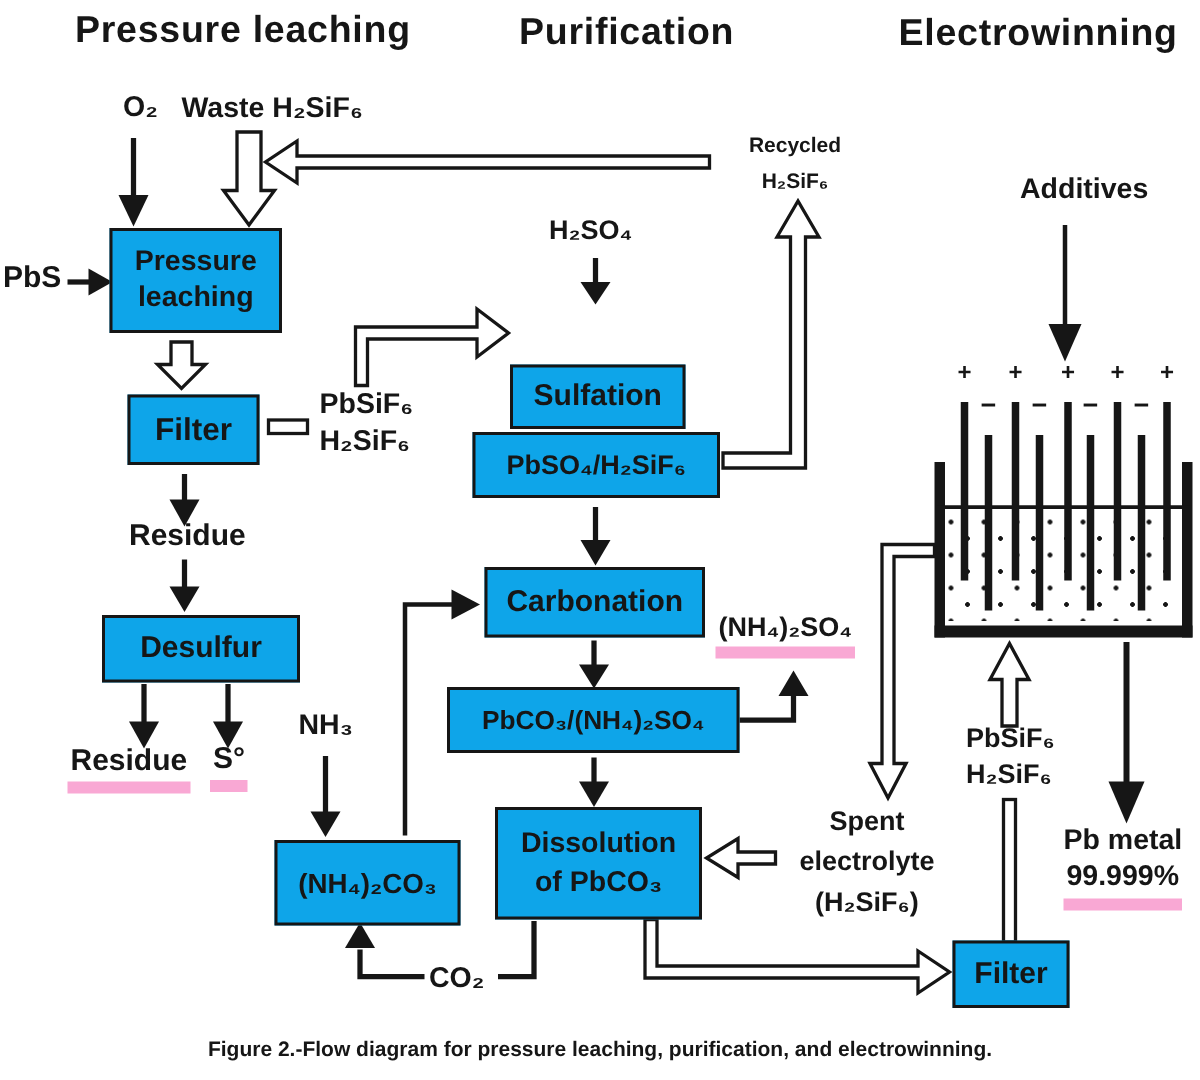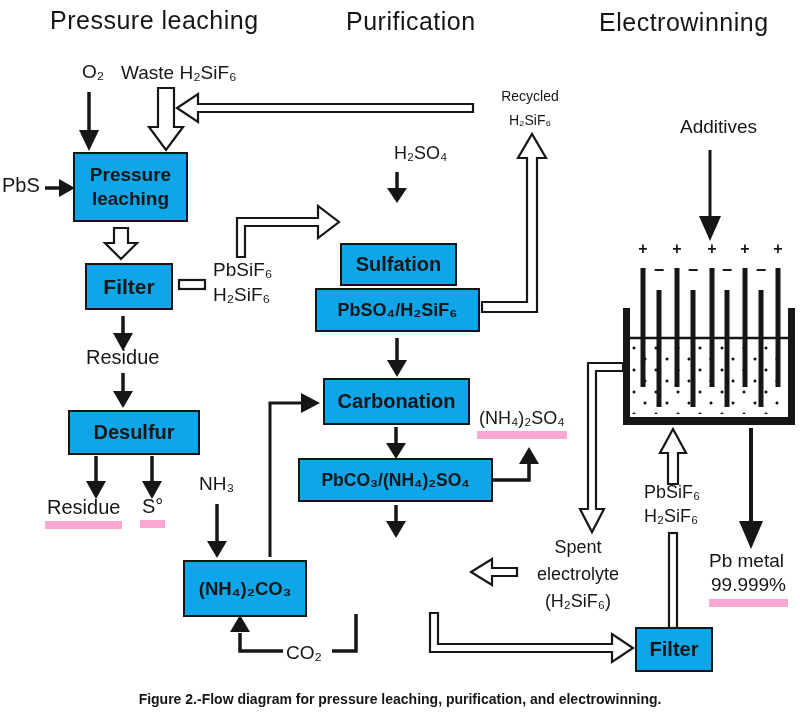--- a/index.html
+++ b/index.html
@@ -1,21 +1,21 @@
 <!DOCTYPE html>
 <html><head>
 <meta charset="utf-8">
 <style>
   html,body{margin:0;padding:0;background:#fff;}
   .stage{
     position:relative;width:800px;height:720px;background:#fff;overflow:hidden;
     font-family:"Liberation Sans","DejaVu Sans",sans-serif;color:#161616;
   }
   svg.wires{position:absolute;left:0;top:0;}
-  .lbl{position:absolute;font-weight:400;white-space:nowrap;line-height:1.15;}
+  .lbl{position:absolute;font-weight:700;white-space:nowrap;line-height:1.15;}
   .box{
     position:absolute;border:2.5px solid #161616;background:#0ea5e9;
     display:flex;flex-direction:column;align-items:center;justify-content:center;
     font-weight:700;text-align:center;box-sizing:border-box;
   }
   .center{text-align:center;}
   .ul{border-bottom:8px solid #f9a8d4;padding:0 2px 2px 2px;display:inline-block;}
   .sign{position:absolute;font-weight:700;transform:translateX(-50%);}
   .dots{
     position:absolute;left:632px;top:346px;width:154px;height:68px;
@@ -163,21 +163,21 @@
   </div>
   <div class="lbl" style="left:140px;top:495px;font-size:20px;">
     <span class="ul">S°</span>
   </div>
 
   <div class="lbl center" style="left:478px;top:84px;width:104px;font-size:14px;line-height:24px;">
     <span>Recycled</span><br>
     <span>H₂SiF₆</span>
   </div>
 
-  <div class="lbl" style="left:366px;top:143px;font-size:18px;margin-left:28px;">H₂SO₄</div>
+  <div class="lbl" style="left:366px;top:143px;font-size:18px;">H₂SO₄</div>
 
   <div class="box" style="left:340px;top:202px;width:117px;height:43px;font-size:20px;margin-top:41px;">
     <span>Sulfation</span>
   </div>
 
   <div class="box" style="left:315px;top:288px;width:165px;height:44px;font-size:18px;">
     <span>PbSO₄/H₂SiF₆</span>
   </div>
 
   <div class="box" style="left:323px;top:378px;width:147px;height:47px;font-size:20px;">
@@ -191,20 +191,24 @@
   <div class="box" style="left:298px;top:458px;width:195px;height:44px;font-size:17.5px;">
     <span>PbCO₃/(NH₄)₂SO₄</span>
   </div>
 
   <div class="lbl" style="left:199px;top:473px;font-size:19px;">NH₃</div>
 
   <div class="box" style="left:183px;top:560px;width:124px;height:57px;font-size:18.5px;">
     <span>(NH₄)₂CO₃</span>
   </div>
 
+  <div class="box" style="left:330px;top:538px;width:138px;height:75px;font-size:19px;line-height:26px;">
+    <span>Dissolution</span>
+    <span>of PbCO₃</span>
+  </div>
 
   <div class="lbl" style="left:286px;top:642px;font-size:19px;">CO₂</div>
 
   <div class="lbl" style="left:680px;top:116px;font-size:19px;">Additives</div>
 
   <span class="sign" style="left:643px;top:240px;font-size:16px;">+</span>
   <span class="sign" style="left:677px;top:240px;font-size:16px;">+</span>
   <span class="sign" style="left:712px;top:240px;font-size:16px;">+</span>
   <span class="sign" style="left:745px;top:240px;font-size:16px;">+</span>
   <span class="sign" style="left:778px;top:240px;font-size:16px;">+</span>

